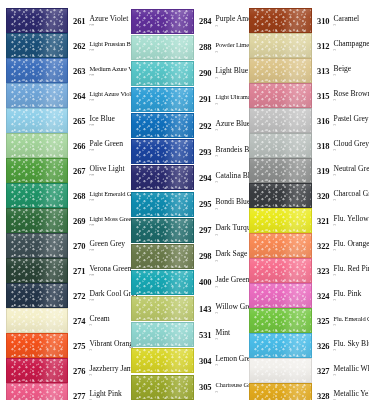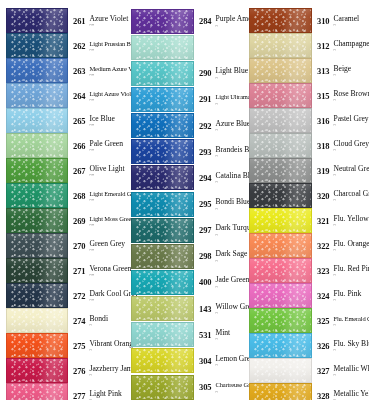--- a/index.html
+++ b/index.html
@@ -269,21 +269,21 @@
         </div>
       </div>
       <div class="row">
         <div class="swatch" style="background: rgb(244, 239, 201);">
           <div class="shade"></div>
           <div class="tex"></div>
         </div>
         <div class="meta">
           <div class="num">274</div>
           <div class="namewrap">
-            <div class="cname">Bondi</div>
+            <div class="cname">Cream</div>
             <div class="lf">□</div>
           </div>
         </div>
       </div>
       <div class="row">
         <div class="swatch" style="background: rgb(244, 82, 27);">
           <div class="shade"></div>
           <div class="tex"></div>
         </div>
         <div class="meta">
@@ -332,20 +332,27 @@
           <div class="namewrap">
             <div class="cname">Purple Amethyst</div>
             <div class="lf">□</div>
           </div>
         </div>
       </div>
       <div class="row">
         <div class="swatch" style="background: rgb(168, 222, 208);">
           <div class="shade"></div>
           <div class="tex"></div>
+        </div>
+        <div class="meta">
+          <div class="num">288</div>
+          <div class="namewrap">
+            <div class="cname long">Powder Lime Blue</div>
+            <div class="lf">□</div>
+          </div>
         </div>
       </div>
       <div class="row">
         <div class="swatch" style="background: rgb(87, 198, 200);">
           <div class="shade"></div>
           <div class="tex"></div>
         </div>
         <div class="meta">
           <div class="num">290</div>
           <div class="namewrap">

